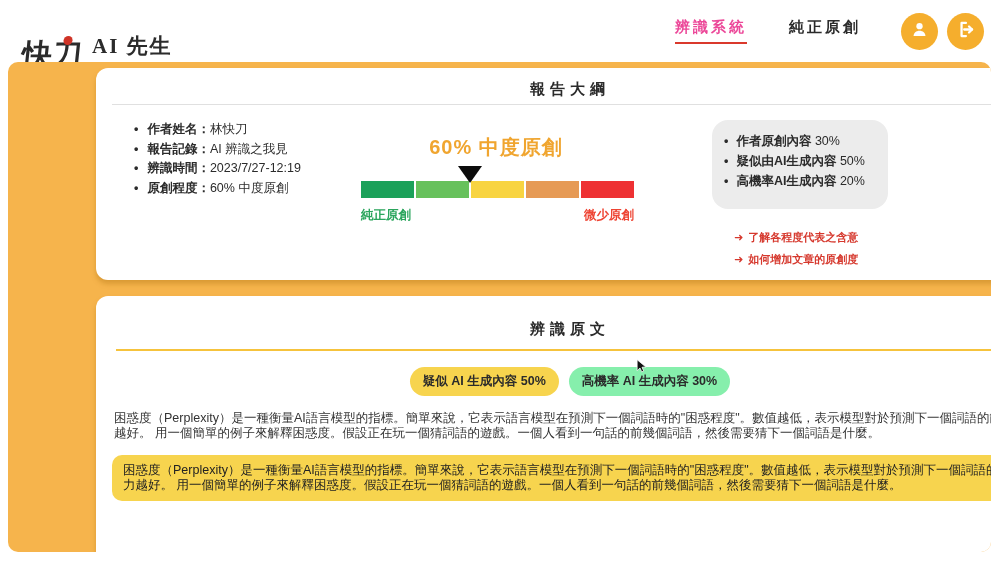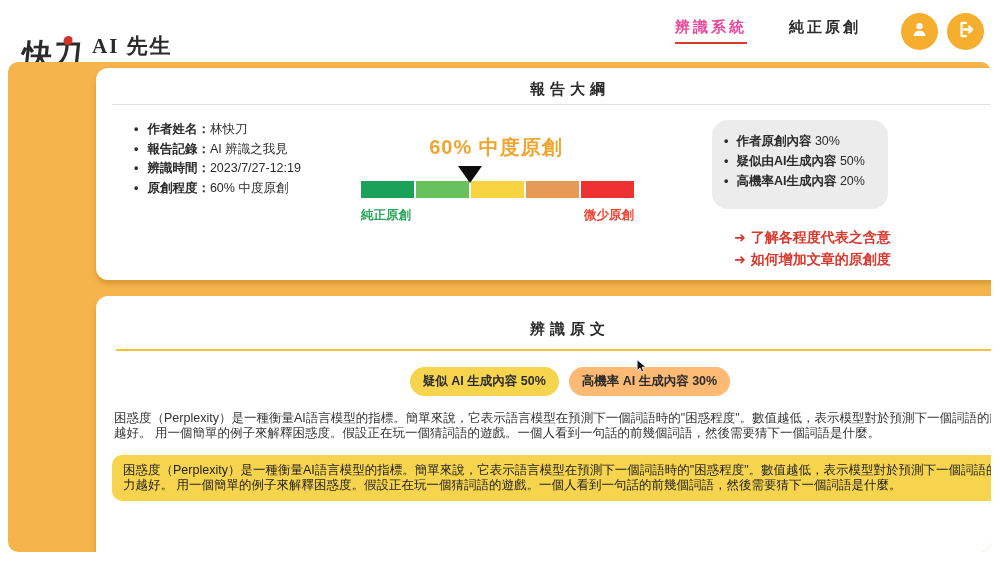--- a/index.html
+++ b/index.html
@@ -56,21 +56,21 @@
     display:flex; justify-content:space-between; font-size:12.5px; font-weight:bold; }
   .meter-labels .pure { color:#2aa55c; }
   .meter-labels .low { color:#ee4433; }
 
   .breakdown { position:absolute; left:616px; top:52px; width:176px; background:#ececec;
     border-radius:16px; padding:11px 6px 18px 6px; list-style:none; }
   .breakdown li { font-size:12.5px; line-height:20px; white-space:nowrap; }
   .breakdown li::before { content:"•"; font-weight:bold; margin:0 8px 0 6px; }
   .breakdown .lbl { font-weight:bold; }
   .links { position:absolute; left:638px; top:158px; }
-  .link { display:block; color:#d6392e; font-weight:bold; font-size:14px; line-height:22px;
+  .link { display:block; color:#d6392e; font-weight:bold; font-size:11px; line-height:22px;
     text-decoration:none; white-space:nowrap; }
   .link .arrow { margin-right:5px; }
 
   
   .card2 { top:234px; height:330px; }
   .card2 .card-title { padding-top:24px; }
   .card2 .divider { margin:10px 20px 0; border-top:2px solid #f6c33c; }
   .badges { display:flex; justify-content:center; gap:10px; margin:16px 26px 0; }
   .badge { font-size:12.5px; font-weight:bold; padding:6px 13px; border-radius:15px;
     cursor:pointer; white-space:nowrap; }
@@ -158,21 +158,21 @@
       <a class="link" href="#"><span class="arrow">➜</span><span>如何增加文章的原創度</span></a>
     </div>
   </div>
 
   <div class="card card2">
     <div class="card-title">辨識原文</div>
     <div class="divider"></div>
 
     <div class="badges">
       <div class="badge" id="badge-0" style="background: rgb(247, 212, 78);">疑似 AI 生成內容 50%</div>
-      <div class="badge" id="badge-1" style="background: #fdba74;">高機率 AI 生成內容 30%</div>
+      <div class="badge" id="badge-1" style="background: #86efac;">高機率 AI 生成內容 30%</div>
     </div>
 
     <p class="para plain">困惑度（Perplexity）是一種衡量AI語言模型的指標。簡單來說，它表示語言模型在預測下一個詞語時的"困惑程度"。數值越低，表示模型對於預測下一個詞語的能力越好。 用一個簡單的例子來解釋困惑度。假設正在玩一個猜詞語的遊戲。一個人看到一句話的前幾個詞語，然後需要猜下一個詞語是什麼。</p>
     <p class="para hl" id="para-1" style="background: rgb(247, 212, 78);">困惑度（Perplexity）是一種衡量AI語言模型的指標。簡單來說，它表示語言模型在預測下一個詞語時的"困惑程度"。數值越低，表示模型對於預測下一個詞語的能力越好。 用一個簡單的例子來解釋困惑度。假設正在玩一個猜詞語的遊戲。一個人看到一句話的前幾個詞語，然後需要猜下一個詞語是什麼。</p>
 
   </div>
 </div>
 
 <svg class="cursor" viewBox="0 0 24 24">
   <path d="M5 2 L5 19.5 L9.6 15.2 L12.4 21.4 L15.5 20 L12.8 14 L19 13.6 Z" fill="#111" stroke="#fff" stroke-width="1.2"></path>

